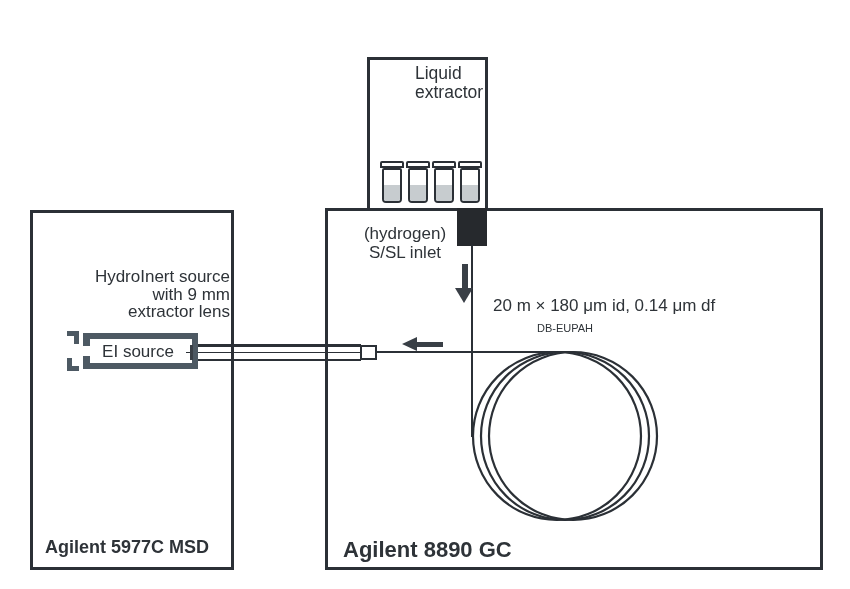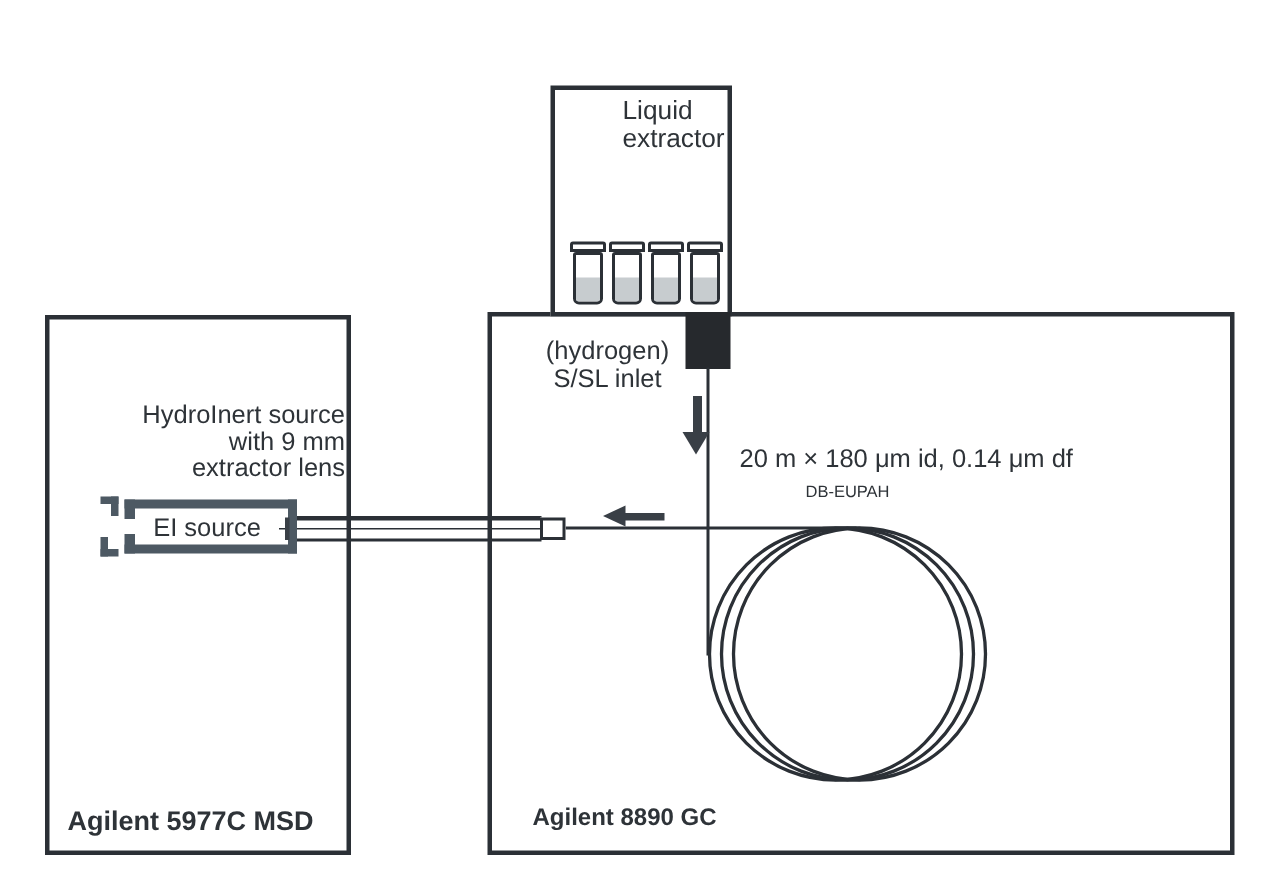--- a/index.html
+++ b/index.html
@@ -58,21 +58,21 @@
   .coil-svg{left:468px;top:347px;}
   .coil-circle{fill:none;stroke:var(--outline);stroke-width:2.2;}
 
   
   .injector-label{left:379px;top:64px;font-size:17.5px;line-height:18.5px;margin-left:36px;}
   .ssl-label{left:330px;top:224px;width:150px;font-size:17px;line-height:19px;}
   .hydroinert-label{left:38px;top:268px;width:192px;font-size:17px;line-height:17.5px;text-align:right;}
   .column-spec{left:493px;top:296px;font-size:17px;}
   .column-name{left:493px;top:322px;font-size:11px;margin-left:44px;}
   .msd-name{left:45px;top:537px;font-size:18px;text-align:right;}
-  .gc-name{left:355px;top:537px;font-size:16px;}
+  .gc-name{left:343px;top:537px;font-size:22px;}
 
   
   .vial{width:20px;height:42px;}
   .vial-cap{position:absolute;left:-2px;top:0;width:24px;height:7px;border:2px solid var(--outline);background:#fff;border-radius:2px 2px 0 0;}
   .vial-body{position:absolute;left:0;top:7px;width:20px;height:35px;border:2px solid var(--outline);background:#fff;border-radius:2px 2px 4px 4px;overflow:hidden;}
   .vial-fill{position:absolute;left:0;bottom:0;width:100%;height:16px;background:var(--vial_fill);}
   .vial1{left:382px;top:161px;}
   .vial2{left:408px;top:161px;}
   .vial3{left:434px;top:161px;}
   .vial4{left:460px;top:161px;}

